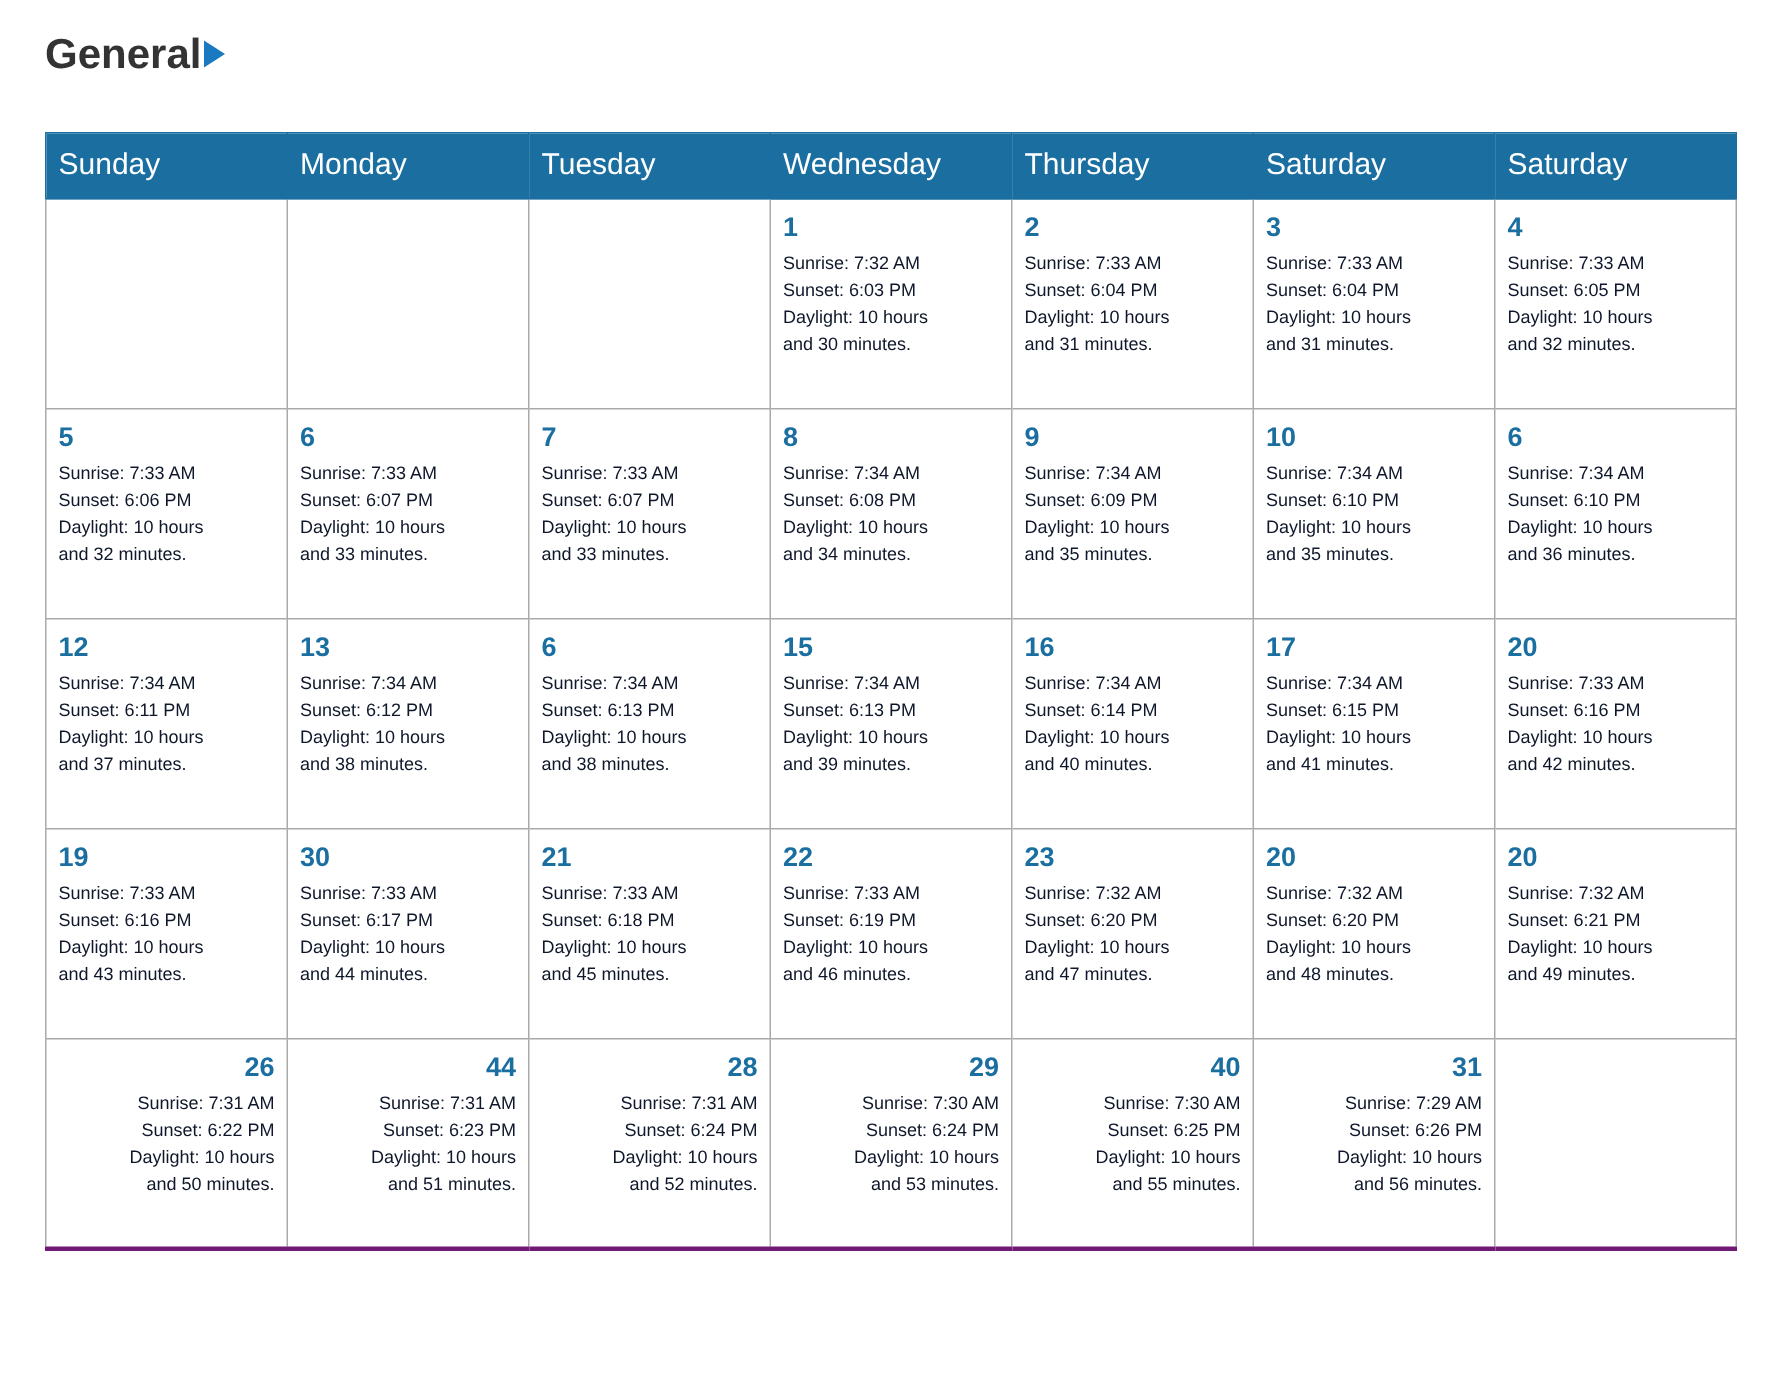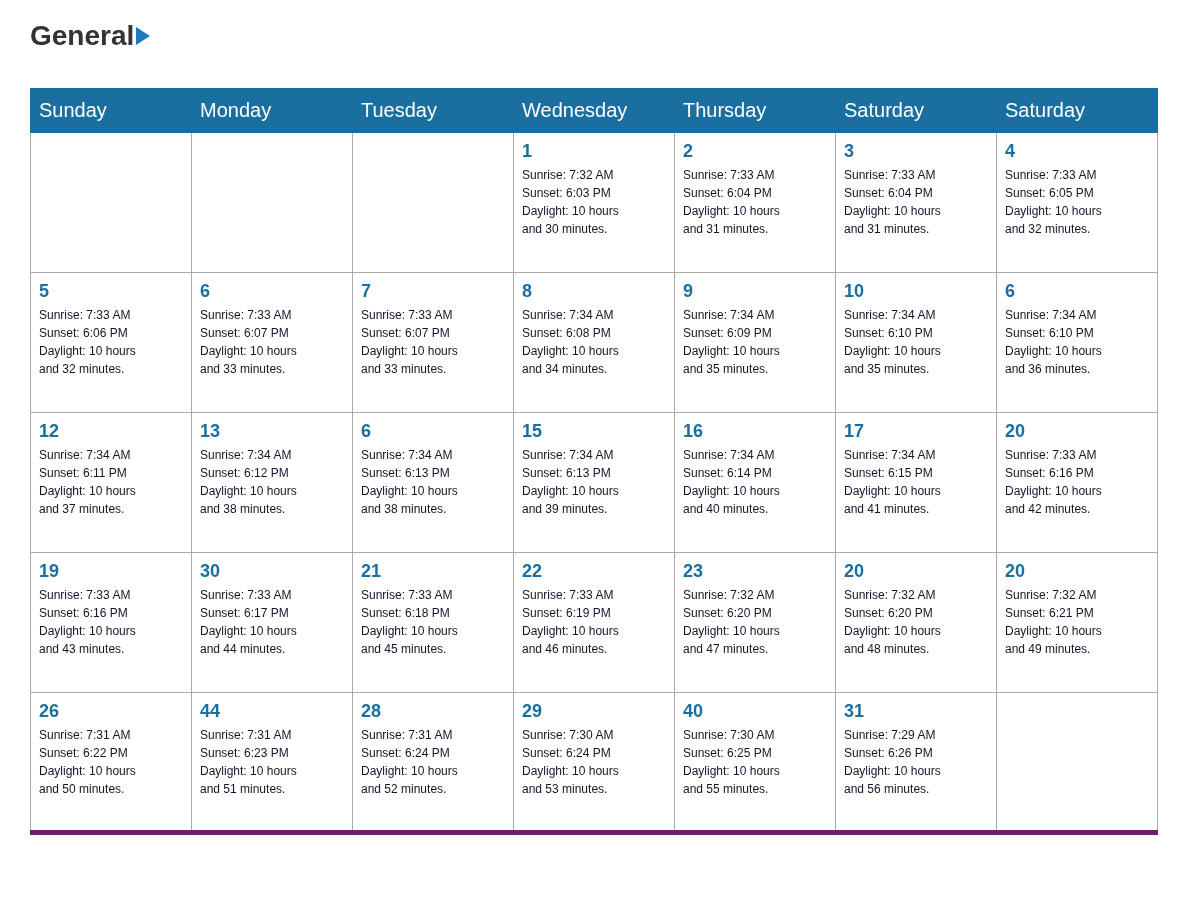--- a/index.html
+++ b/index.html
@@ -77,21 +77,22 @@
     }
     .day-info {
       font-size: 12px;
       color: #0f172a;
       line-height: 1.5;
     }
     .empty-cell {
       background: #fff;
     }
     .calendar tr:last-child td {
-      border-bottom: 5px solid #701a75;
+      border-bottom: 3px solid #701a75;
+      text-align: right;
     }
   </style>
 </head>
 <body>
 
 <div class="header">
   <div class="logo">
     <div class="logo-text">
         <span style="color: rgb(51, 51, 51); font-weight: bold; font-size: 28px;">General</span>
         <span style="display: inline-block; width: 0px; height: 0px; border-left: 14px solid rgb(26, 122, 191); border-top: 9px solid transparent; border-bottom: 9px solid transparent; margin: 0px 2px; vertical-align: middle;"></span>

